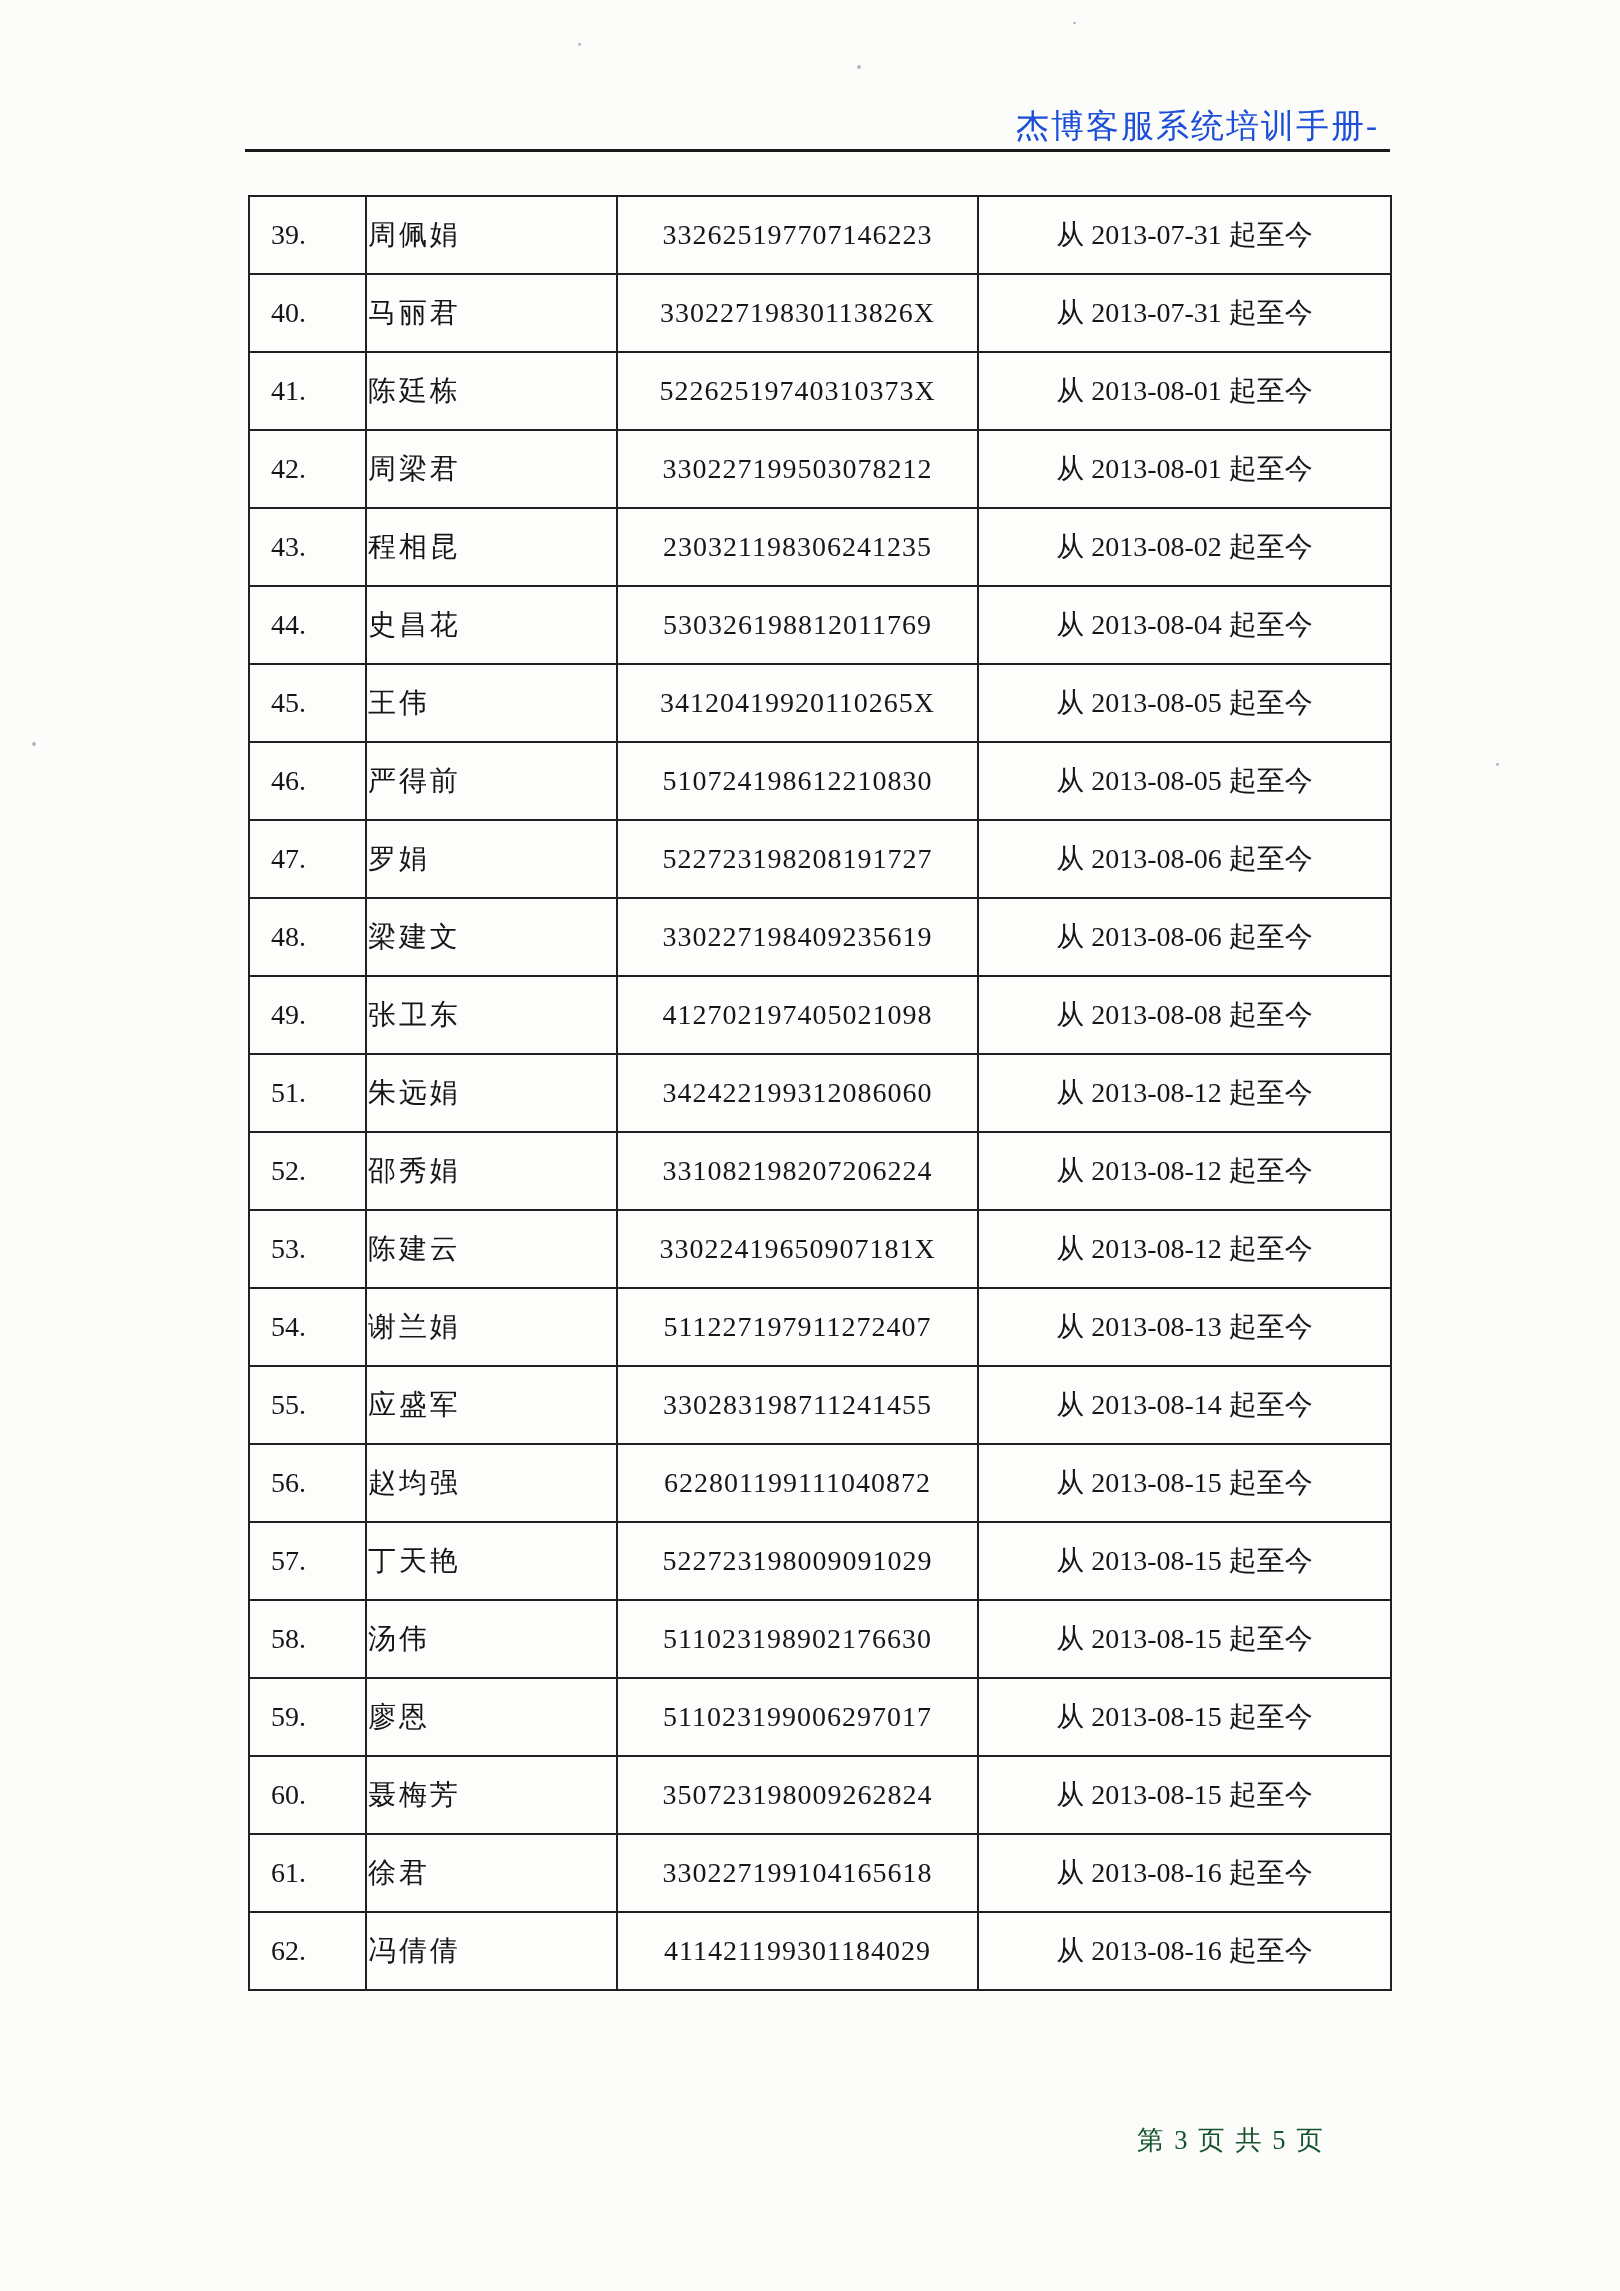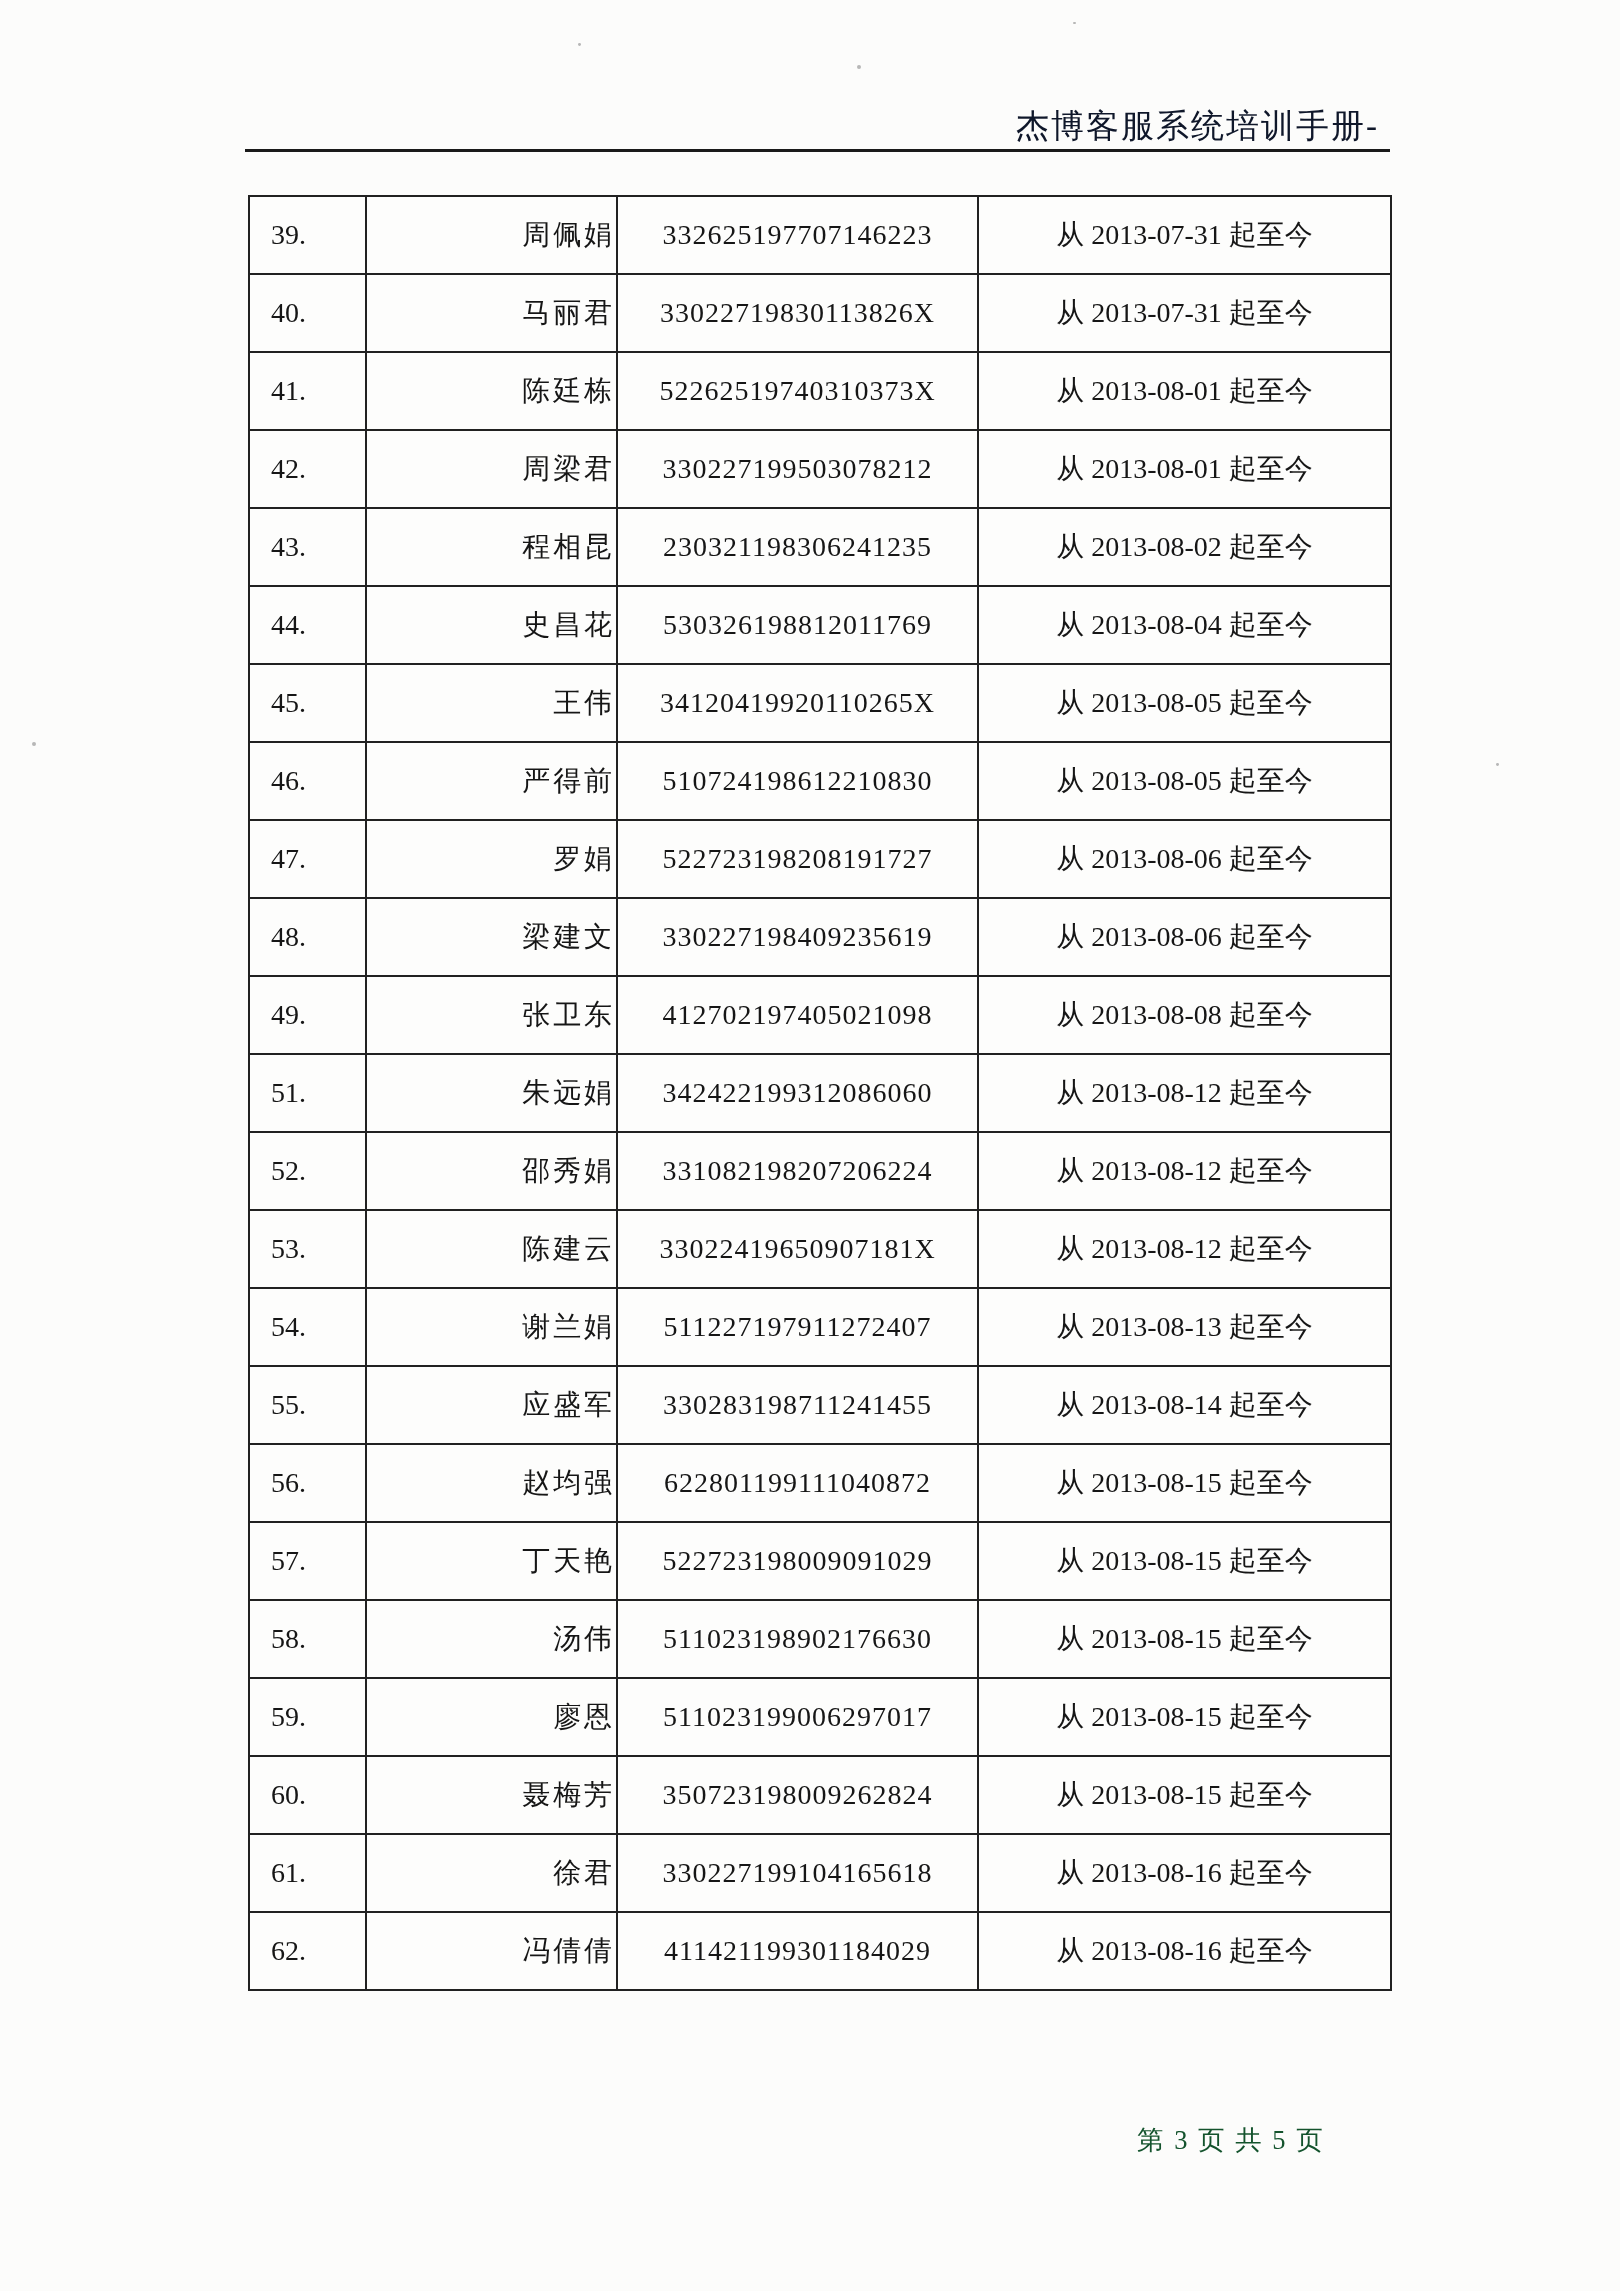--- a/index.html
+++ b/index.html
@@ -17,21 +17,21 @@
   }
   .page-header-title {
     position: absolute;
     top: 108px;
     left: 0;
     width: 1379px;
     text-align: right;
     font-size: 33px;
     line-height: 1.1;
     letter-spacing: 2px;
-    color: #0f172a;
+    color: #1d4ed8;
     white-space: nowrap;
   }
   .header-rule {
     position: absolute;
     top: 149px;
     left: 245px;
     width: 1145px;
     height: 2.9px;
     background: #1a1a1a;
   }
@@ -51,21 +51,21 @@
     vertical-align: middle;
     background: #fdfdfc;
     overflow: hidden;
     white-space: nowrap;
   }
   td.cell-no {
     text-align: left;
     padding-left: 21px;
   }
   td.cell-name {
-    text-align: right;
+    text-align: left;
     letter-spacing: 2.9px;
   }
   td.cell-id {
     text-align: center;
     letter-spacing: 1px;
   }
   td.cell-period {
     text-align: center;
     margin-left: 18px;
   }

